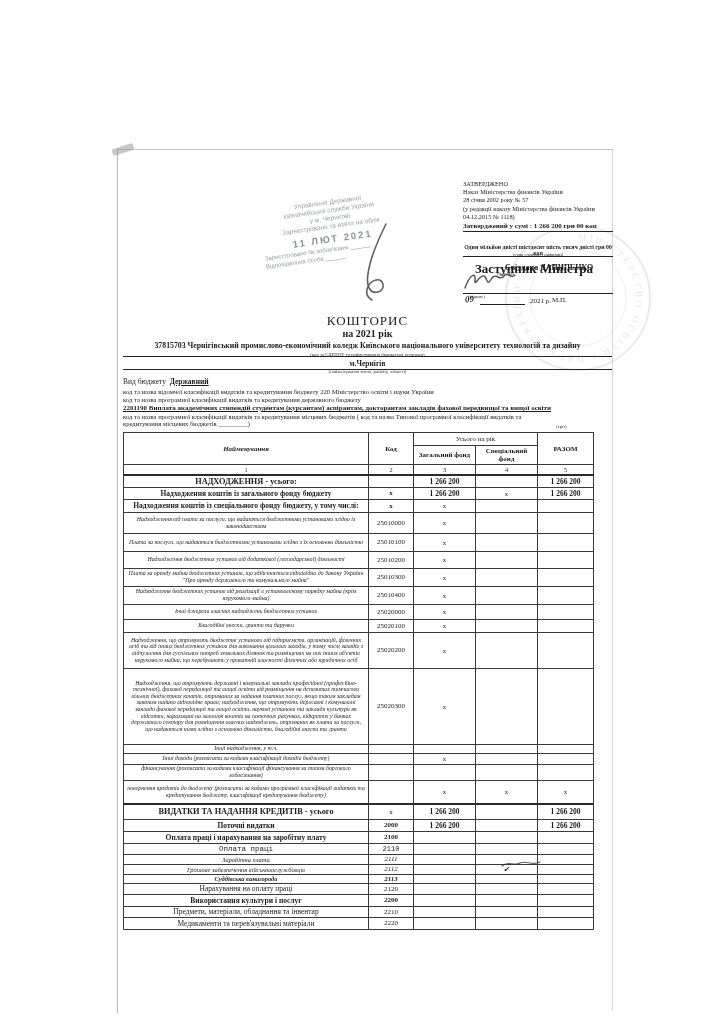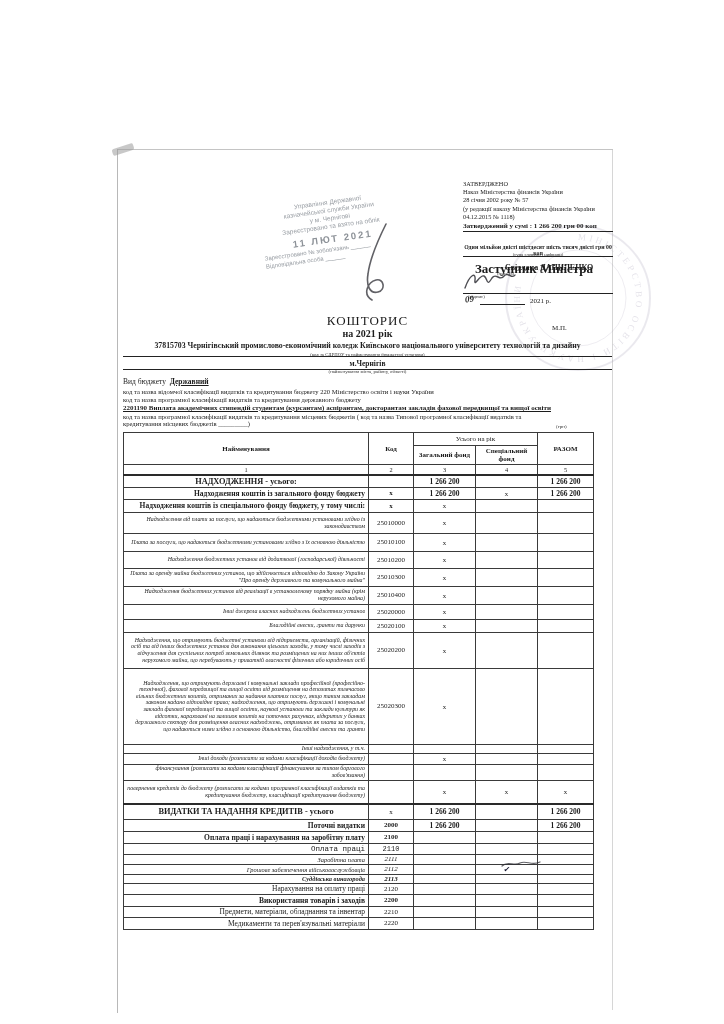--- a/index.html
+++ b/index.html
@@ -32,21 +32,21 @@
   .sum-words{left:463px;top:244px;width:150px;font-size:5.8px;font-weight:bold;border-bottom:1px solid #222;text-align:center;}
   .sum-caption{left:463px;top:252px;width:150px;font-size:4.6px;text-align:center;color:#333;}
   .position-line{left:463px;top:261px;width:150px;font-size:13px;font-weight:bold;margin-left:12px;}
   .position-caption{left:497px;top:271px;font-size:4.8px;color:#333;}
   .signer-name{left:505px;top:263px;font-size:8px;font-weight:bold;white-space:nowrap;}
   .sig-underline{left:463px;top:292px;width:150px;border-bottom:1px solid #222;height:1px;}
   .sign-caption{left:468px;top:294px;font-size:4.8px;color:#333;}
   .hand-day{left:465px;top:294px;font-size:9px;font-style:italic;color:#2b2b2b;transform:rotate(-6deg);font-weight:bold;}
   .date-underline{left:480px;top:303px;width:45px;border-bottom:1px solid #222;height:1px;}
   .date-year{left:530px;top:297px;font-size:7px;}
-  .mp-mark{left:552px;top:324px;font-size:7px;}
+  .mp-mark{left:552px;top:296px;font-size:7px;}
 
   
   .seal{left:498px;top:218px;opacity:.5;}
 
   
   .doc-title{left:123px;top:313px;width:489px;text-align:center;font-size:13px;font-weight:normal;letter-spacing:1px;}
   .doc-subtitle{left:123px;top:328px;width:489px;text-align:center;font-size:10px;font-weight:bold;}
   .institution{left:123px;top:341px;width:489px;text-align:center;font-size:7.8px;font-weight:bold;border-bottom:1px solid #222;padding-bottom:6px;}
   .institution-caption{left:123px;top:352px;width:489px;text-align:center;font-size:4.8px;color:#333;}
   .city{left:123px;top:359px;width:489px;text-align:center;font-size:7.5px;font-weight:bold;border-bottom:1px solid #222;padding-bottom:1px;}
@@ -62,21 +62,21 @@
   .meta4{left:123px;top:420px;width:489px;font-size:6.6px;}
   .grn-note{left:556px;top:424px;font-size:5px;color:#333;}
 
   
   .tbl-wrap{left:123px;top:432px;width:470px;}
   table{border-collapse:collapse;table-layout:fixed;width:470px;}
   col.c-name{width:245px;} col.c-code{width:45px;} col.c-gen{width:62px;} col.c-spec{width:62px;} col.c-tot{width:56px;}
   th,td{border:1px solid #3a3a3a;padding:0 3px;overflow:hidden;vertical-align:middle;}
   th{font-size:7px;font-weight:bold;text-align:center;padding:1px 2px;}
   tr.numrow td{font-size:6.3px;text-align:center;height:9px;padding:0;}
-  td.nm{text-align:right;}
+  td.nm{text-align:center;}
   td.nm.section{text-align:center;font-weight:bold;font-size:8.3px;}
   td.nm.bold{font-weight:bold;font-size:7.5px;}
   td.nm.plain{font-size:7.5px;}
   td.nm.italic{font-style:italic;font-size:5.9px;line-height:1.12;}
   td.nm.italic2{font-style:italic;font-size:6.4px;}
   td.cd{text-align:center;font-size:7px;}
   td.cd.italic2{font-style:italic;}
   td.cd.bold{font-weight:bold;}
   td.vl{text-align:center;}
   td.vl.amt{font-weight:bold;font-size:7.5px;}
@@ -163,21 +163,21 @@
   <table>
     <colgroup>
       <col class="c-name">
         <col class="c-code">
         <col class="c-gen">
         <col class="c-spec">
         <col class="c-tot">
     </colgroup>
     <thead>
       <tr style="height:13px;">
-        <th rowspan="2" style="">Найменування</th>
+        <th rowspan="2" style="font-style:italic;">Найменування</th>
         <th rowspan="2">Код</th>
         <th colspan="2" style="font-weight:normal;">Усього на рік</th>
         <th rowspan="2">РАЗОМ</th>
       </tr>
       <tr style="height:13px;">
         <th>Загальний фонд</th>
         <th>Спеціальний фонд</th>
       </tr>
       <tr class="numrow">
         <td>1</td>
@@ -350,21 +350,21 @@
           <td class="vl amt"></td>
         </tr>
         <tr style="height: 11px;">
           <td class="nm plain">Нарахування на оплату праці</td>
           <td class="cd plain">2120</td>
           <td class="vl amt"></td>
           <td class="vl amt"></td>
           <td class="vl amt"></td>
         </tr>
         <tr style="height: 12px;">
-          <td class="nm bold">Використання товарів і заходів</td>
+          <td class="nm bold">Використання культури і послуг</td>
           <td class="cd bold">2200</td>
           <td class="vl amt"></td>
           <td class="vl amt"></td>
           <td class="vl amt"></td>
         </tr>
         <tr style="height: 11px; margin-top: 27px;">
           <td class="nm plain">Предмети, матеріали, обладнання та інвентар</td>
           <td class="cd plain">2210</td>
           <td class="vl amt"></td>
           <td class="vl amt"></td>

